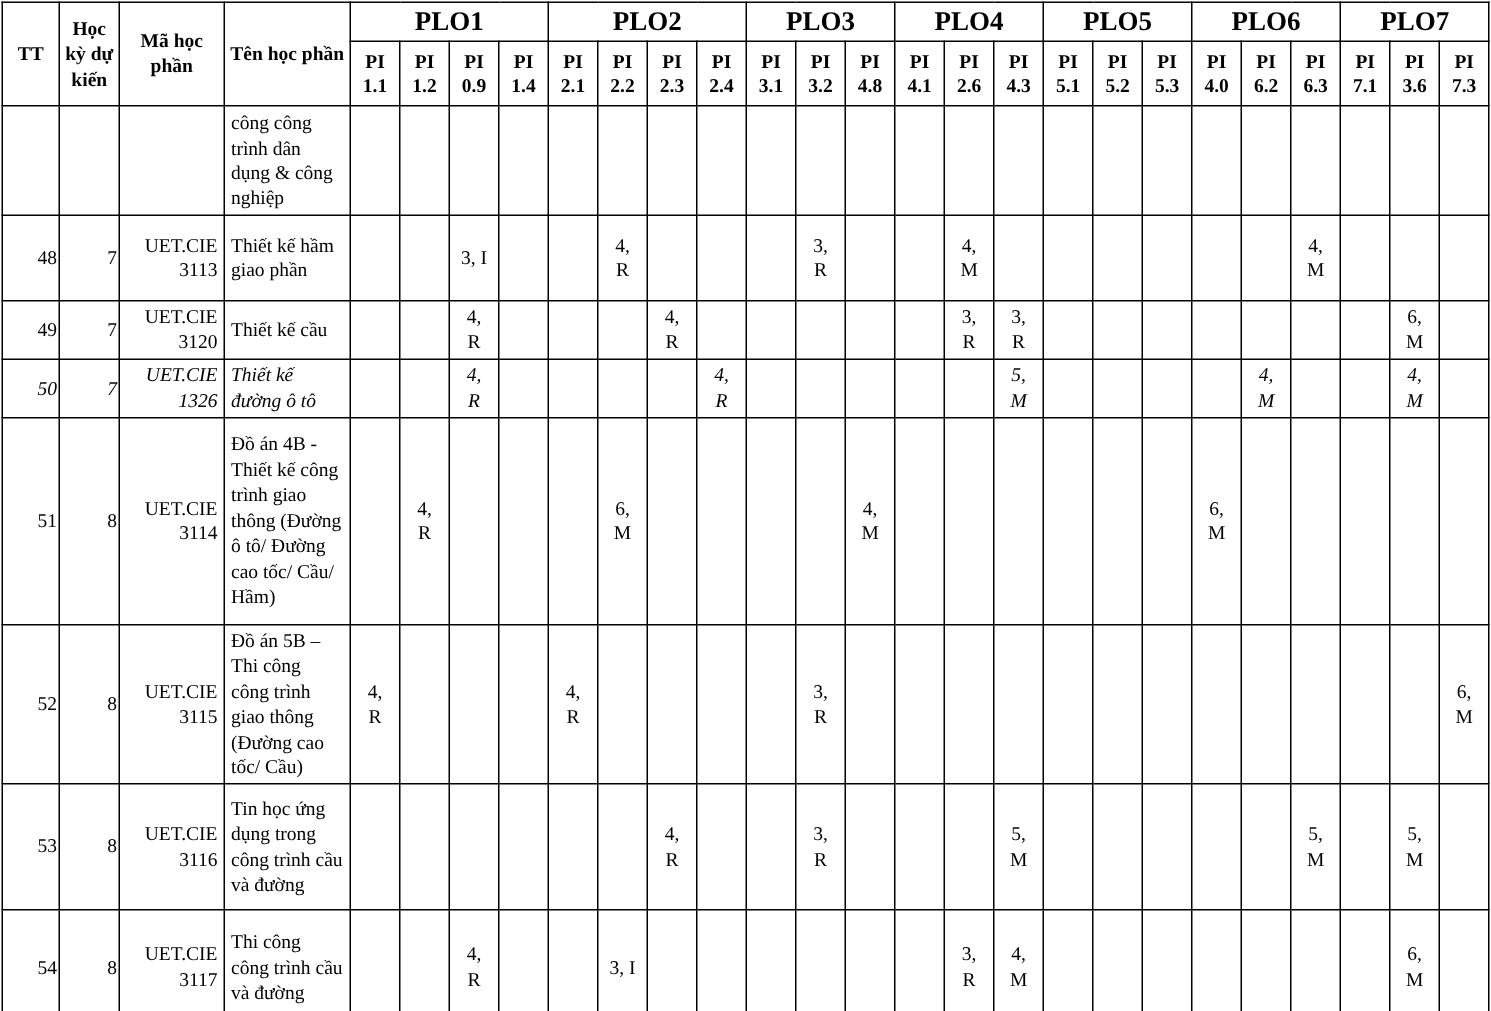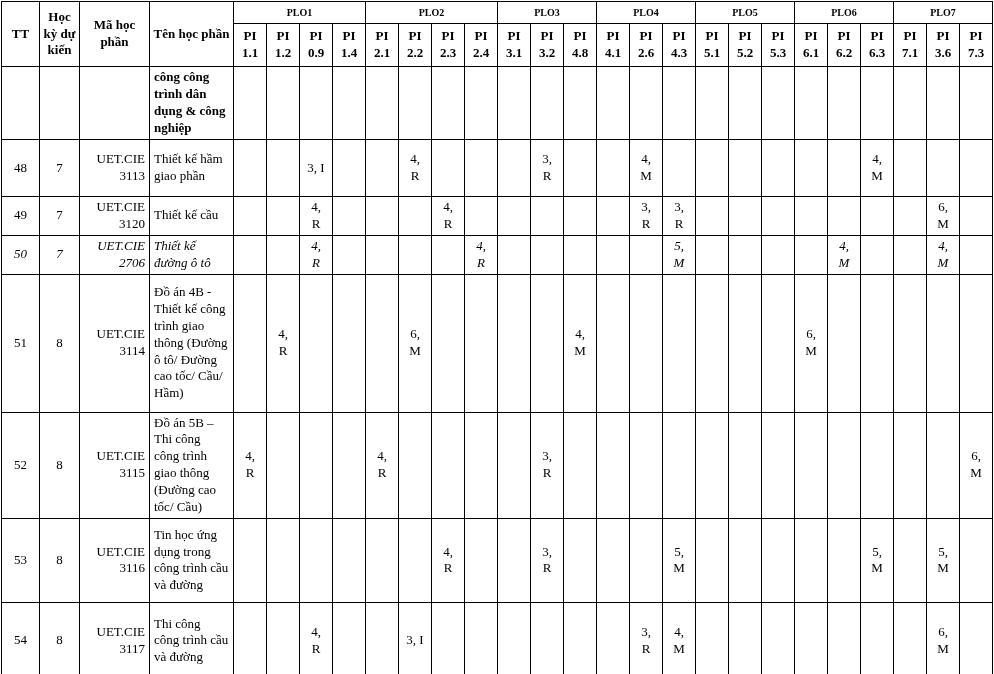--- a/index.html
+++ b/index.html
@@ -33,28 +33,28 @@
     line-height: 1.3;
     overflow: hidden;
     word-wrap: break-word;
   }
   table.matrix thead th {
     font-weight: bold;
     text-align: center;
     padding: 1px 2px;
   }
   thead th.group {
-    font-size: 10px;
+    font-size: 18px;
     height: 19px;
   }
   thead th.pi-h {
     height: 40px;
   }
   td.c-tt, td.c-sem {
-    text-align: center;
+    text-align: right;
     padding: 1px;
   }
   td.c-code {
     text-align: right;
     padding: 2px 4px;
     vertical-align: middle;
   }
   td.c-name {
     text-align: left;
     padding: 2px 4px;
@@ -123,30 +123,30 @@
           <th class="pi-h">PI 2.4</th>
           <th class="pi-h">PI 3.1</th>
           <th class="pi-h">PI 3.2</th>
           <th class="pi-h">PI 4.8</th>
           <th class="pi-h">PI 4.1</th>
           <th class="pi-h">PI 2.6</th>
           <th class="pi-h">PI 4.3</th>
           <th class="pi-h">PI 5.1</th>
           <th class="pi-h">PI 5.2</th>
           <th class="pi-h">PI 5.3</th>
-          <th class="pi-h">PI 6.1</th>
+          <th class="pi-h">PI 4.0</th>
           <th class="pi-h">PI 6.2</th>
           <th class="pi-h">PI 6.3</th>
           <th class="pi-h">PI 7.1</th>
           <th class="pi-h">PI 3.6</th>
           <th class="pi-h">PI 7.3</th>
         </tr>
     </thead>
     <tbody>
-        <tr style="height: 73px; font-weight: bold;">
+        <tr style="height: 73px;">
           <td class="c-tt"></td>
           <td class="c-sem"></td>
           <td class="c-code"></td>
           <td class="c-name">công công trình dân dụng &amp; công nghiệp</td>
           <td class="c-pi"></td>
           <td class="c-pi"></td>
           <td class="c-pi"></td>
           <td class="c-pi"></td>
           <td class="c-pi"></td>
           <td class="c-pi"></td>
@@ -222,21 +222,21 @@
           <td class="c-pi"></td>
           <td class="c-pi"></td>
           <td class="c-pi"></td>
           <td class="c-pi"></td>
           <td class="c-pi">6, M</td>
           <td class="c-pi"></td>
         </tr>
         <tr style="height: 37px; font-style: italic;">
           <td class="c-tt">50</td>
           <td class="c-sem">7</td>
-          <td class="c-code">UET.CIE 2706</td>
+          <td class="c-code">UET.CIE 1326</td>
           <td class="c-name">Thiết kế đường ô tô</td>
           <td class="c-pi"></td>
           <td class="c-pi"></td>
           <td class="c-pi">4, R</td>
           <td class="c-pi"></td>
           <td class="c-pi"></td>
           <td class="c-pi"></td>
           <td class="c-pi"></td>
           <td class="c-pi">4, R</td>
           <td class="c-pi"></td>

